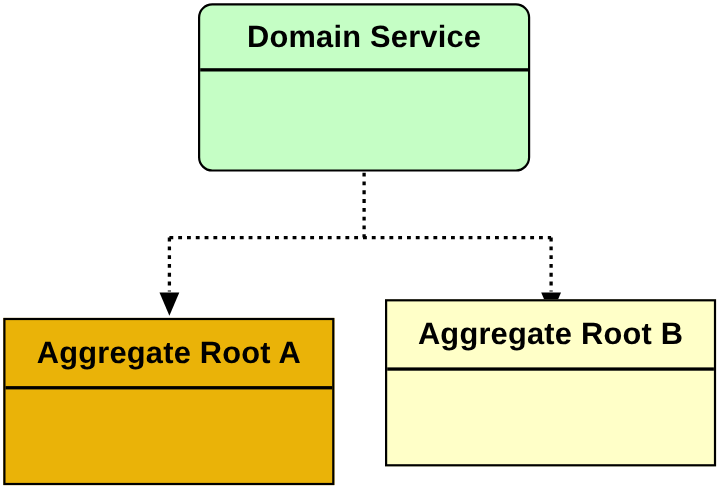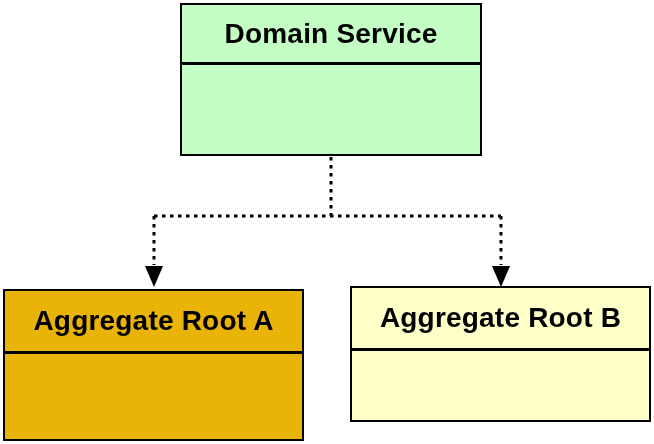--- a/index.html
+++ b/index.html
@@ -33,21 +33,21 @@
     letter-spacing: 0.2px;
     color: #000000;
     white-space: nowrap;
   }
   .node-body {
     flex: 1 1 auto;
   }
   #node-domain-service   { left: 180px; top: 3px;   width: 302px; height: 153px; }
   #node-domain-service .node-title { height: 60px; }
   #node-aggregate-root-a { left: 3px;   top: 289px; width: 301px; height: 152px; }
-  #node-aggregate-root-b { left: 350px; top: 286px; width: 301px; height: 136px; }
+  #node-aggregate-root-b { left: 350px; top: 272px; width: 301px; height: 152px; }
   #node-aggregate-root-a .node-title,
   #node-aggregate-root-b .node-title { height: 63px; }
   #connector-layer {
     position: absolute;
     left: 0;
     top: 0;
     width: 654px;
     height: 444px;
     pointer-events: none;
   }
@@ -56,21 +56,21 @@
 <body>
 
 <div id="diagram-canvas">
 
   <svg id="connector-layer" viewBox="0 0 654 444" xmlns="http://www.w3.org/2000/svg">
     <path d="M331 157 L331 216 M154 216 L501 216 M154 216 L154 265 M501 216 L501 265" fill="none" stroke="#000000" stroke-width="3" stroke-dasharray="3.5 4.5"></path>
     <polygon points="145,266 163,266 154,287" fill="#000000"></polygon>
     <polygon points="492,266 510,266 501,287" fill="#000000"></polygon>
   </svg>
 
-  <div class="node" id="node-domain-service" style="background-color: rgb(197, 254, 197);">
+  <div class="node" id="node-domain-service" style="background-color: rgb(197, 254, 197); border-radius: 13px;">
     <div class="node-title">Domain Service</div>
     <div class="node-body"></div>
   </div>
 
   <div class="node" id="node-aggregate-root-a" style="background-color: #eab308;">
     <div class="node-title">Aggregate Root A</div>
     <div class="node-body"></div>
   </div>
 
   <div class="node" id="node-aggregate-root-b" style="background-color: rgb(255, 255, 200);">

